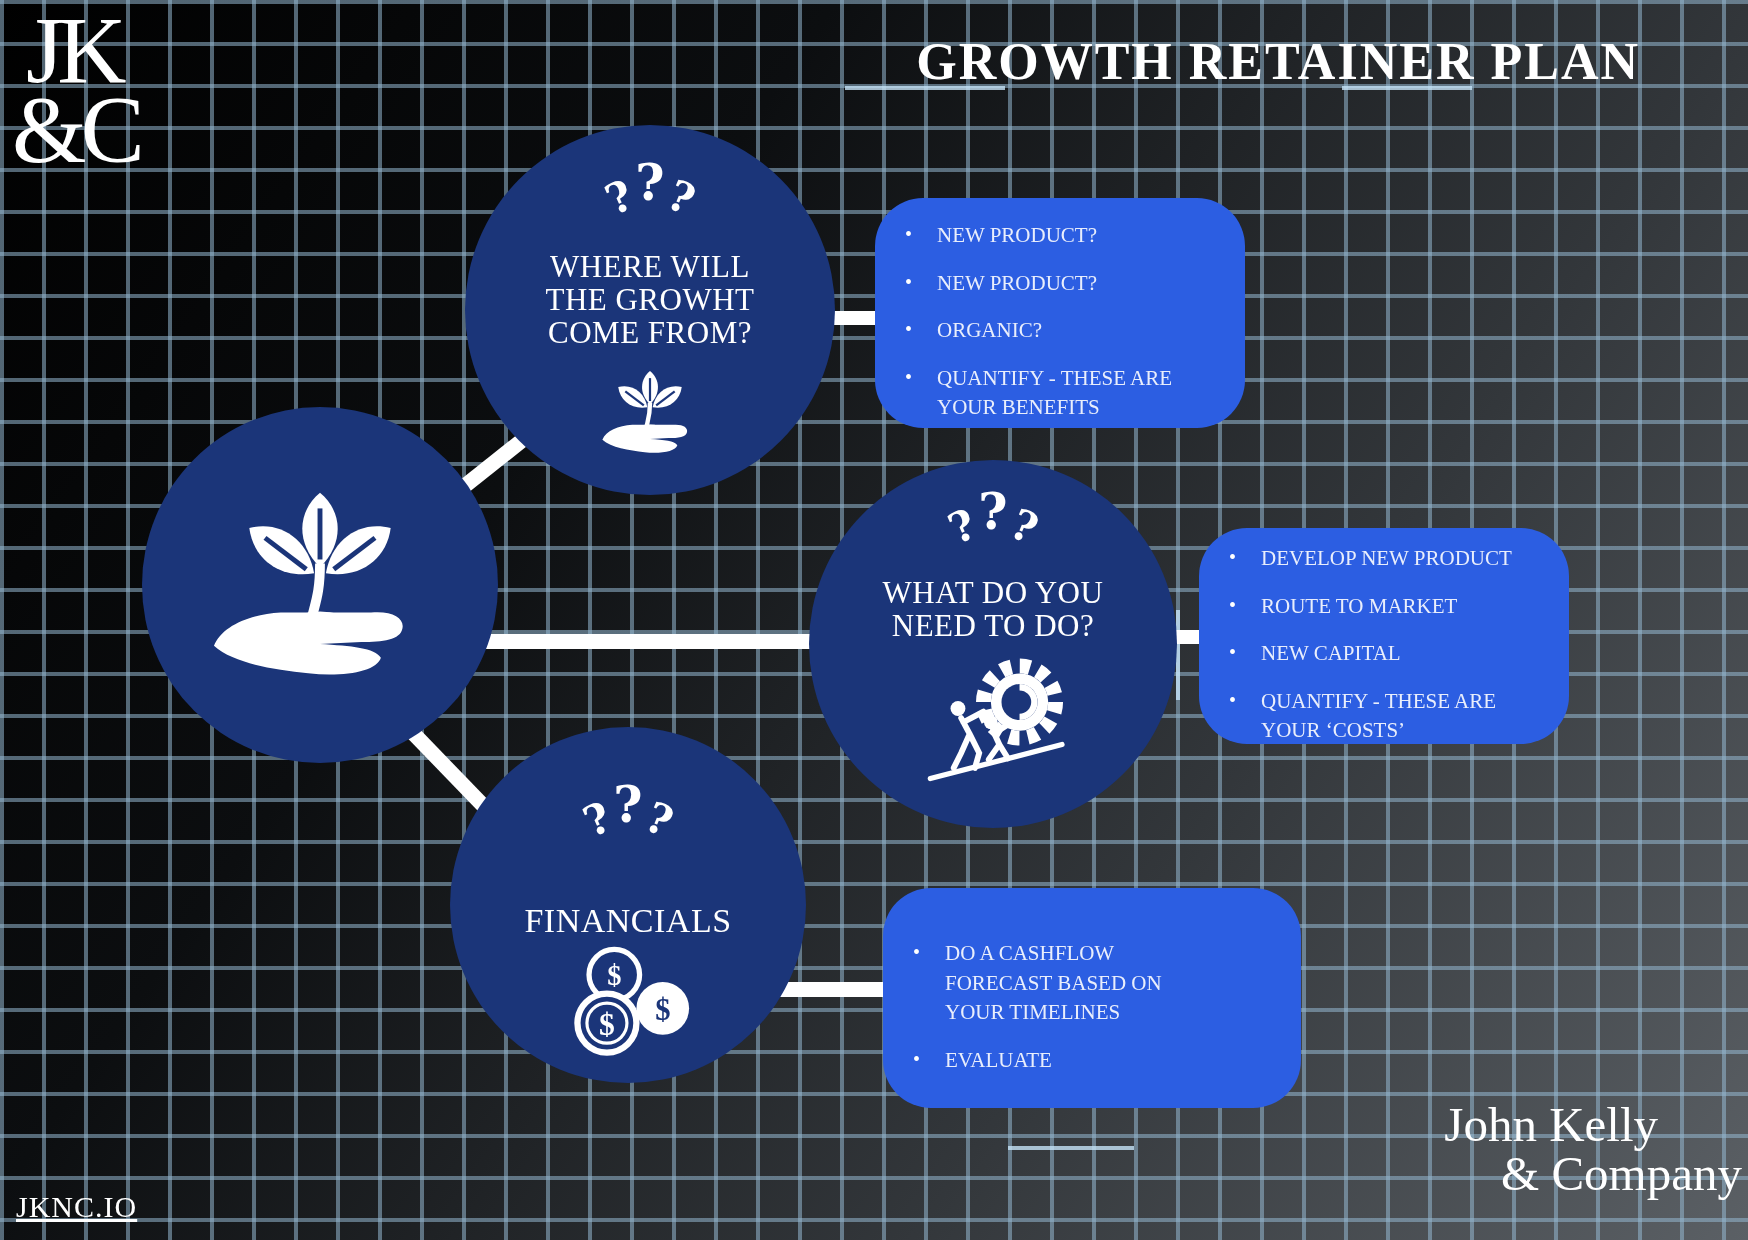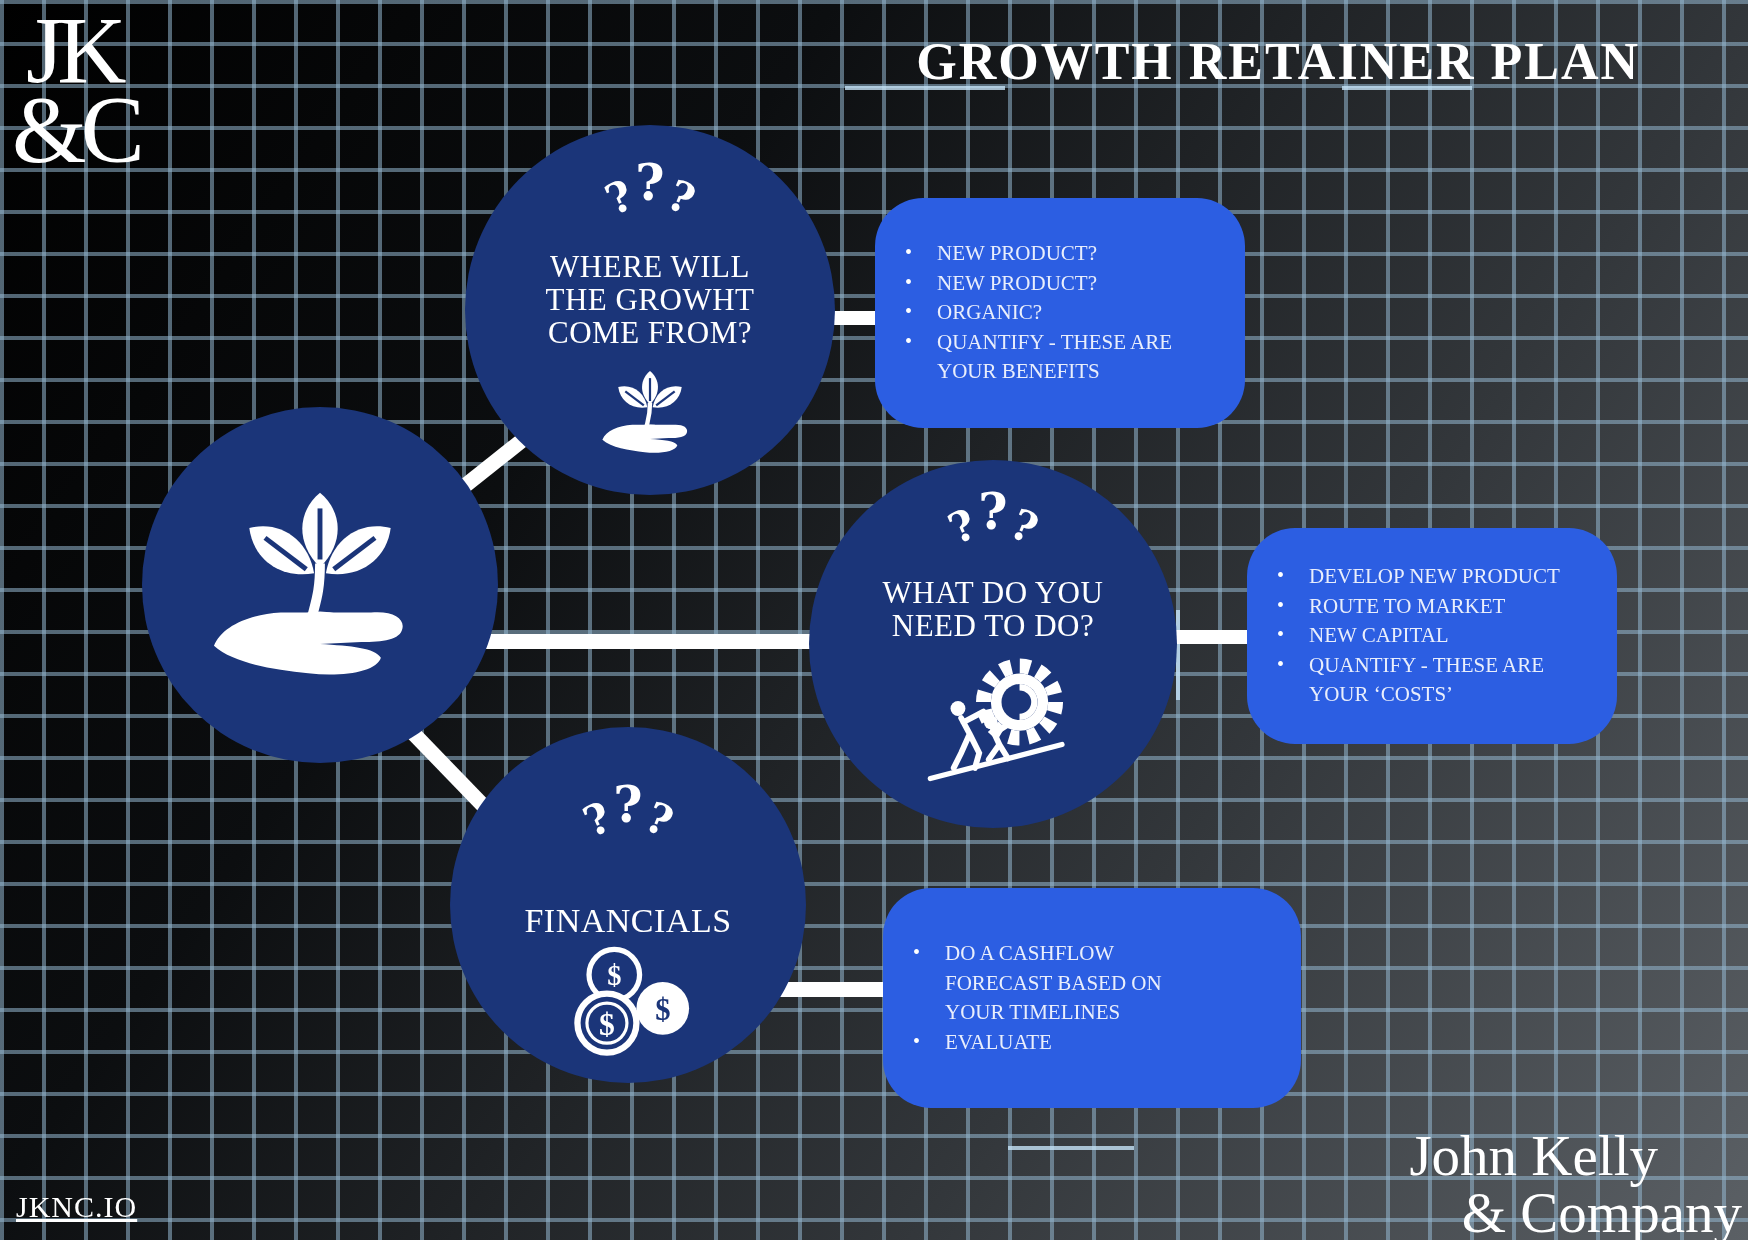--- a/index.html
+++ b/index.html
@@ -21,21 +21,21 @@
     position:absolute; left:26px; top:12px; color:#fff;
     font-size:96px; line-height:.82; letter-spacing:-6px;
   }
   .logo .l2 { margin-left:-14px; }
   .site {
     position:absolute; left:16px; top:1190px; color:#fff;
     font-size:30px; letter-spacing:1px;text-decoration:underline;
   }
   .brand {
     position:absolute; right:6px; top:1100px; color:#fff; text-align:right;
-    font-size:57px; line-height:1.0;margin-top:27px;
+    font-size:49px; line-height:1.0;
   }
   .brand .b1 { padding-right:84px; }
 
   .link { position:absolute; background:#fff; }
   .link.diag { transform-origin:0 50%; }
 
   .node {
     position:absolute; border-radius:50%;
     background:var(--c-navy, #1b3579); color:#fff;
     display:flex; flex-direction:column; align-items:center; text-align:center;
@@ -47,21 +47,21 @@
   .q { font-weight:bold; color:#fff; display:inline-block; font-family:"DejaVu Serif", serif; }
   .q-left  { font-size:42px; transform:rotate(-24deg); position:relative; top:16px; }
   .q-mid   { font-size:50px; position:relative; top:-4px; margin:0 4px; }
   .q-right { font-size:42px; transform:rotate(23deg); position:relative; top:16px; }
 
   .callout {
     position:absolute; background:var(--c-blue, #2c5ee2); border-radius:48px;
     color:#e9eefc; display:flex; align-items:center;
   }
   .callout ul { list-style:none; margin:0; padding:0 20px 0 26px; font-size:21px; line-height:29.5px; }
-  .callout li { position:relative; padding-left:36px; }
+  .callout li { position:relative; padding-left:36px;margin-top:18px; }
   .callout li::before { content:"\2022"; position:absolute; left:4px; top:-1px; font-size:.95em; color:#fff; }
   .callout.c1 ul li, .callout.c2 ul li { max-width:256px; }
   .callout.c3 ul li { max-width:220px; }
 
   .icon { display:block; }
   svg text { font-family:"Liberation Serif", serif; font-weight:bold; }
 </style>
 </head>
 <body>
 
@@ -168,21 +168,21 @@
 
   <div class="callout c1" style="left:875px;top:198px;width:370px;height:230px">
     <ul>
       <li>NEW PRODUCT?</li>
       <li>NEW PRODUCT?</li>
       <li>ORGANIC?</li>
       <li>QUANTIFY - THESE ARE YOUR BENEFITS</li>
     </ul>
   </div>
 
-  <div class="callout c2" style="left:1247px;top:528px;width:370px;height:216px">
+  <div class="callout c2" style="left:1199px;top:528px;width:370px;height:216px">
     <ul>
       <li>DEVELOP NEW PRODUCT</li>
       <li>ROUTE TO MARKET</li>
       <li>NEW CAPITAL</li>
       <li>QUANTIFY - THESE ARE YOUR ‘COSTS’</li>
     </ul>
   </div>
 
   <div class="callout c3" style="left:883px;top:888px;width:418px;height:220px">
     <ul>

